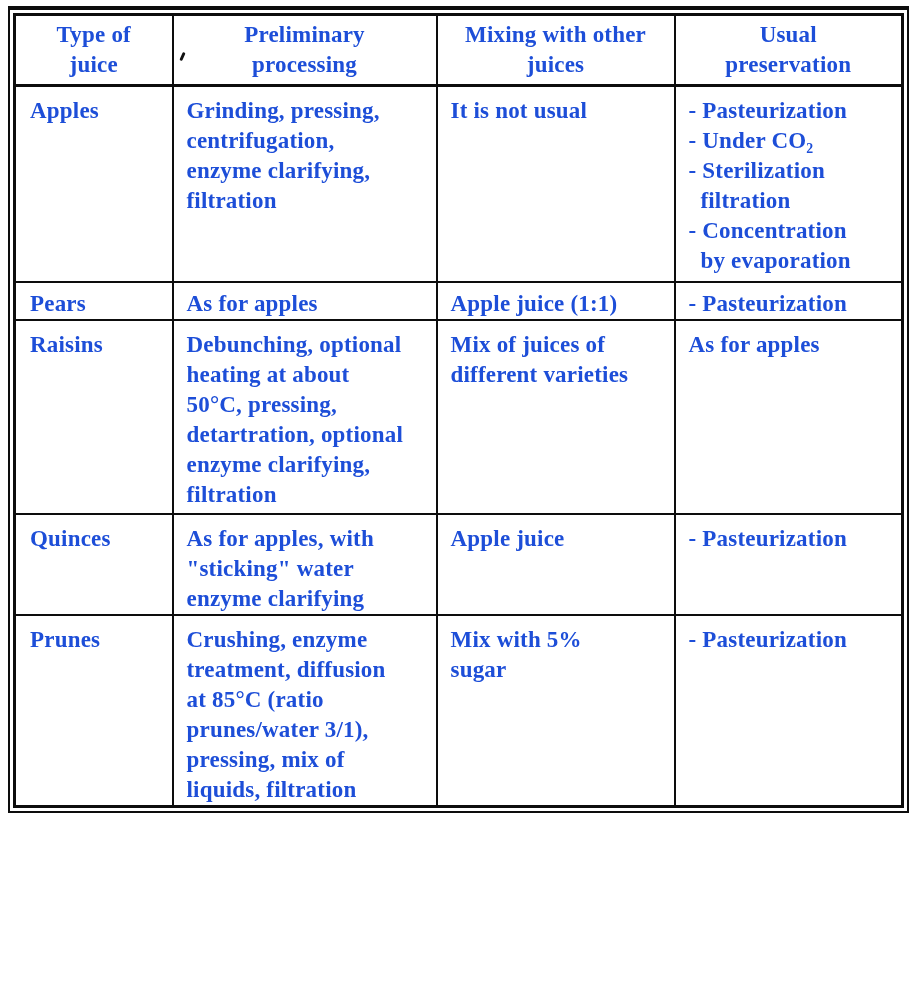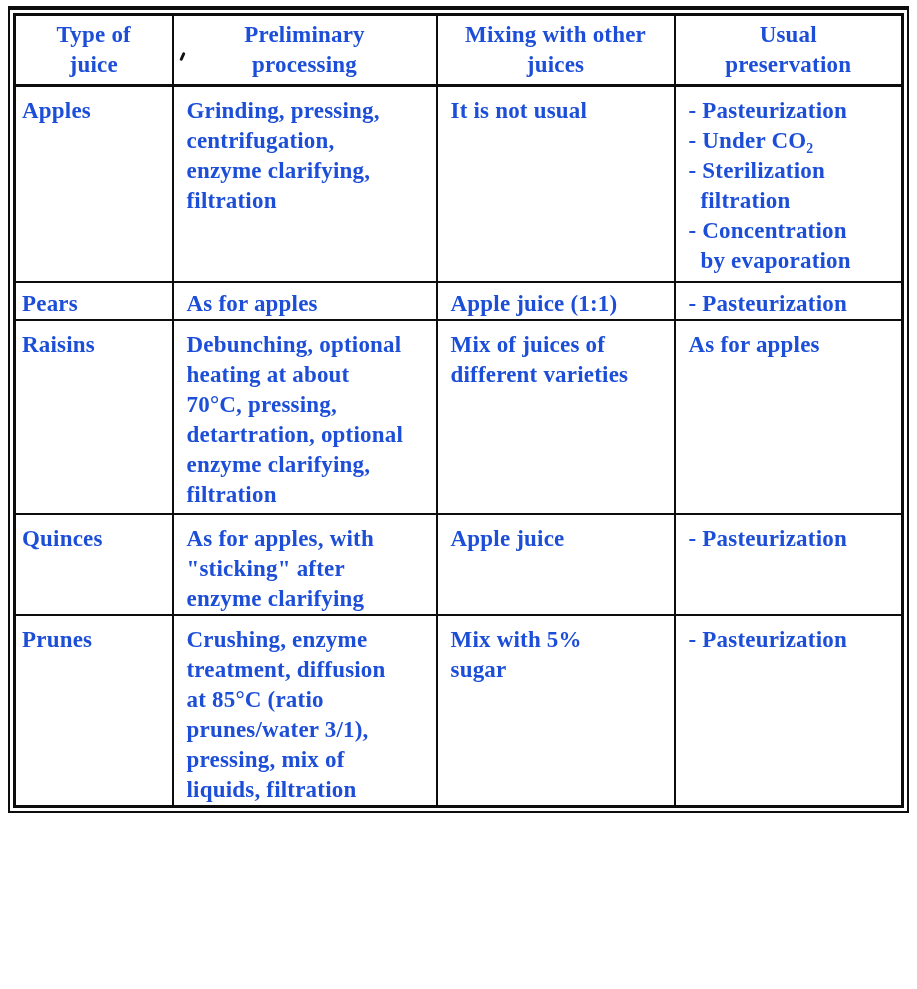--- a/index.html
+++ b/index.html
@@ -47,21 +47,21 @@
     white-space: pre;
     border-bottom-width: 3px;
     padding: 4px 2px;
   }
   .juice-table td {
     text-align: left;
     vertical-align: top;
     white-space: pre;
     padding: 9px 6px 0 13px;
   }
-  .juice-table td.col-juice { padding-left: 6px; }
+  .juice-table td.col-juice { padding-left: 14px; }
   tr.row-pears td { padding-top: 6px; }
   .scan-artifact {
     position: absolute;
     left: 181px;
     top: 52px;
     width: 3px;
     height: 9px;
     background: #111;
     border-radius: 2px;
     transform: rotate(24deg);
@@ -111,32 +111,32 @@
         <tr class="row-pears" style="height:35px">
           <td class="col-juice">Pears</td>
           <td>As for apples</td>
           <td>Apple juice (1:1)</td>
           <td>- Pasteurization</td>
         </tr>
         <tr class="row-raisins" style="height:194px">
           <td class="col-juice">Raisins</td>
           <td>Debunching, optional
 heating at about
-70°C, pressing,
+50°C, pressing,
 detartration, optional
 enzyme clarifying,
 filtration</td>
           <td>Mix of juices of
 different varieties</td>
           <td>As for apples</td>
         </tr>
         <tr class="row-quinces" style="height:91px">
           <td class="col-juice">Quinces</td>
           <td>As for apples, with
-"sticking" after
+"sticking" water
 enzyme clarifying</td>
           <td>Apple juice</td>
           <td>- Pasteurization</td>
         </tr>
         <tr class="row-prunes" style="height:190px">
           <td class="col-juice">Prunes</td>
           <td>Crushing, enzyme
 treatment, diffusion
 at 85°C (ratio
 prunes/water 3/1),

